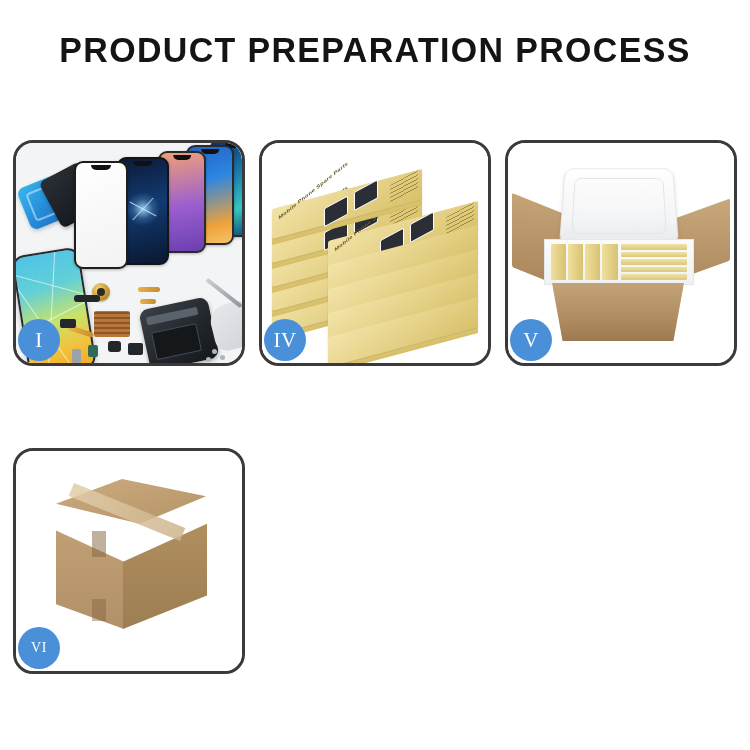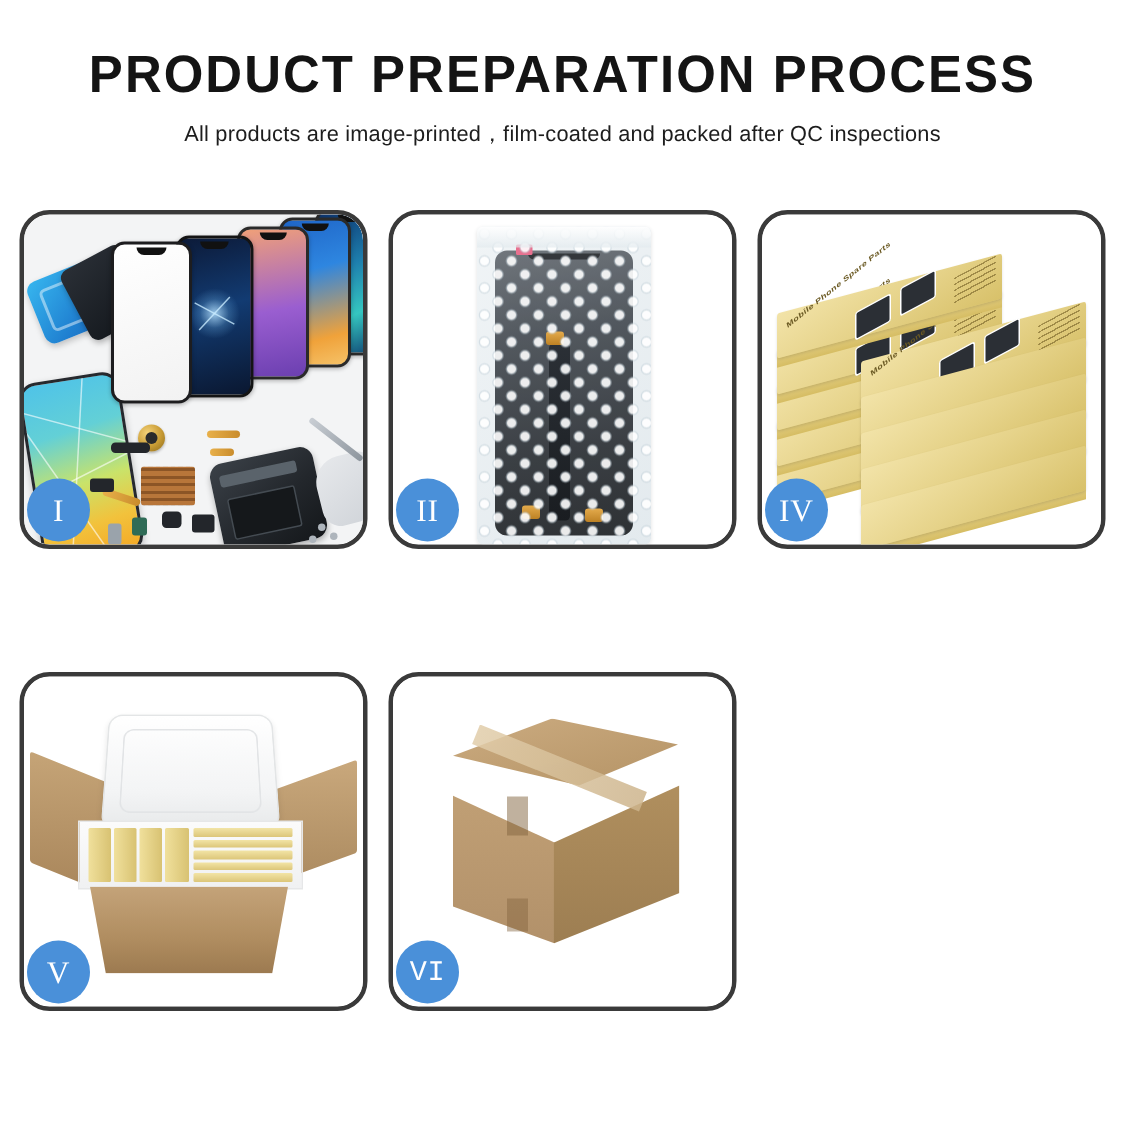--- a/index.html
+++ b/index.html
@@ -78,21 +78,21 @@
     border-radius: 50%;
     background: #4a90d9;
     color: #ffffff;
     font-family: "Liberation Serif", serif;
     font-size: 21px;
     line-height: 42px;
     text-align: center;
     letter-spacing: 0.5px;
     z-index: 40;
   }
-  .badge.b6 { font-size: 19px; font-family: Liberation Mono, monospace; }
+  .badge.b6 { font-size: 14px; }
 
   
   .p1-bg { position:absolute; inset:0; background:#f3f4f5; }
   .fan { position:absolute; left:58px; top:14px; width:170px; height:112px; }
   .ph {
     position:absolute; border-radius:9px;
     box-shadow: 0 1px 3px rgba(0,0,0,.28);
   }
   .ph.a { width:50px; height:104px; left:0px;  top:4px;  background:linear-gradient(160deg,#ffffff 0%,#f2f2f2 100%); border:2.5px solid #1d1d1f; z-index:5; }
   .ph.b { width:48px; height:104px; left:43px; top:0px;  background:linear-gradient(165deg,#0c1a38 0%,#123b72 45%,#0a1730 100%); border:2px solid #141414; z-index:4; }
@@ -404,21 +404,20 @@
   .carton .seamB {
     position:absolute; left:52px; top:120px; width:14px; height:22px;
     background:rgba(130,100,62,.45);
   }
 </style>
 </head>
 <body>
 
 <div class="header">
   <div class="title">PRODUCT PREPARATION PROCESS</div>
-  <div class="subtitle">All products are image-printed，film-coated and packed after QC inspections</div>
 </div>
 
 <div class="grid">
 
   <div class="panel">
     <div class="stage">
       <div class="p1-bg"></div>
 
       <div class="adh1"></div>
       <div class="adh2"></div>
@@ -469,38 +468,20 @@
       </div>
       <div class="hand"></div>
       <div class="tweezer"></div>
       <div class="screw" style="left:196px; top:206px;"></div>
       <div class="screw" style="left:204px; top:212px;"></div>
       <div class="screw" style="left:190px; top:214px;"></div>
     </div>
     <div class="badge">I</div>
   </div>
 
-  <div class="panel">
-    <div class="stage">
-      <div class="p2-bg"></div>
-      <div class="wrap">
-        <div class="lcd">
-          <span class="topbar"></span>
-        </div>
-        <div class="flexcable"></div>
-        <div class="conn" style="left:46px; top:70px;"></div>
-        <div class="conn" style="left:30px; top:186px;"></div>
-        <div class="conn" style="left:72px; top:188px;"></div>
-        <div class="tape-pink"></div>
-        <div class="bubbles"></div>
-        <div class="seal"></div>
-      </div>
-    </div>
-    <div class="badge">II</div>
-  </div>
 
 
   <div class="panel">
     <div class="stage">
       <div class="p4-bg"></div>
       <div class="stack">
 
         <div class="kbox" style="left:0px;  top:124px;">
           <span class="side"></span>
           <span class="lid"></span>

